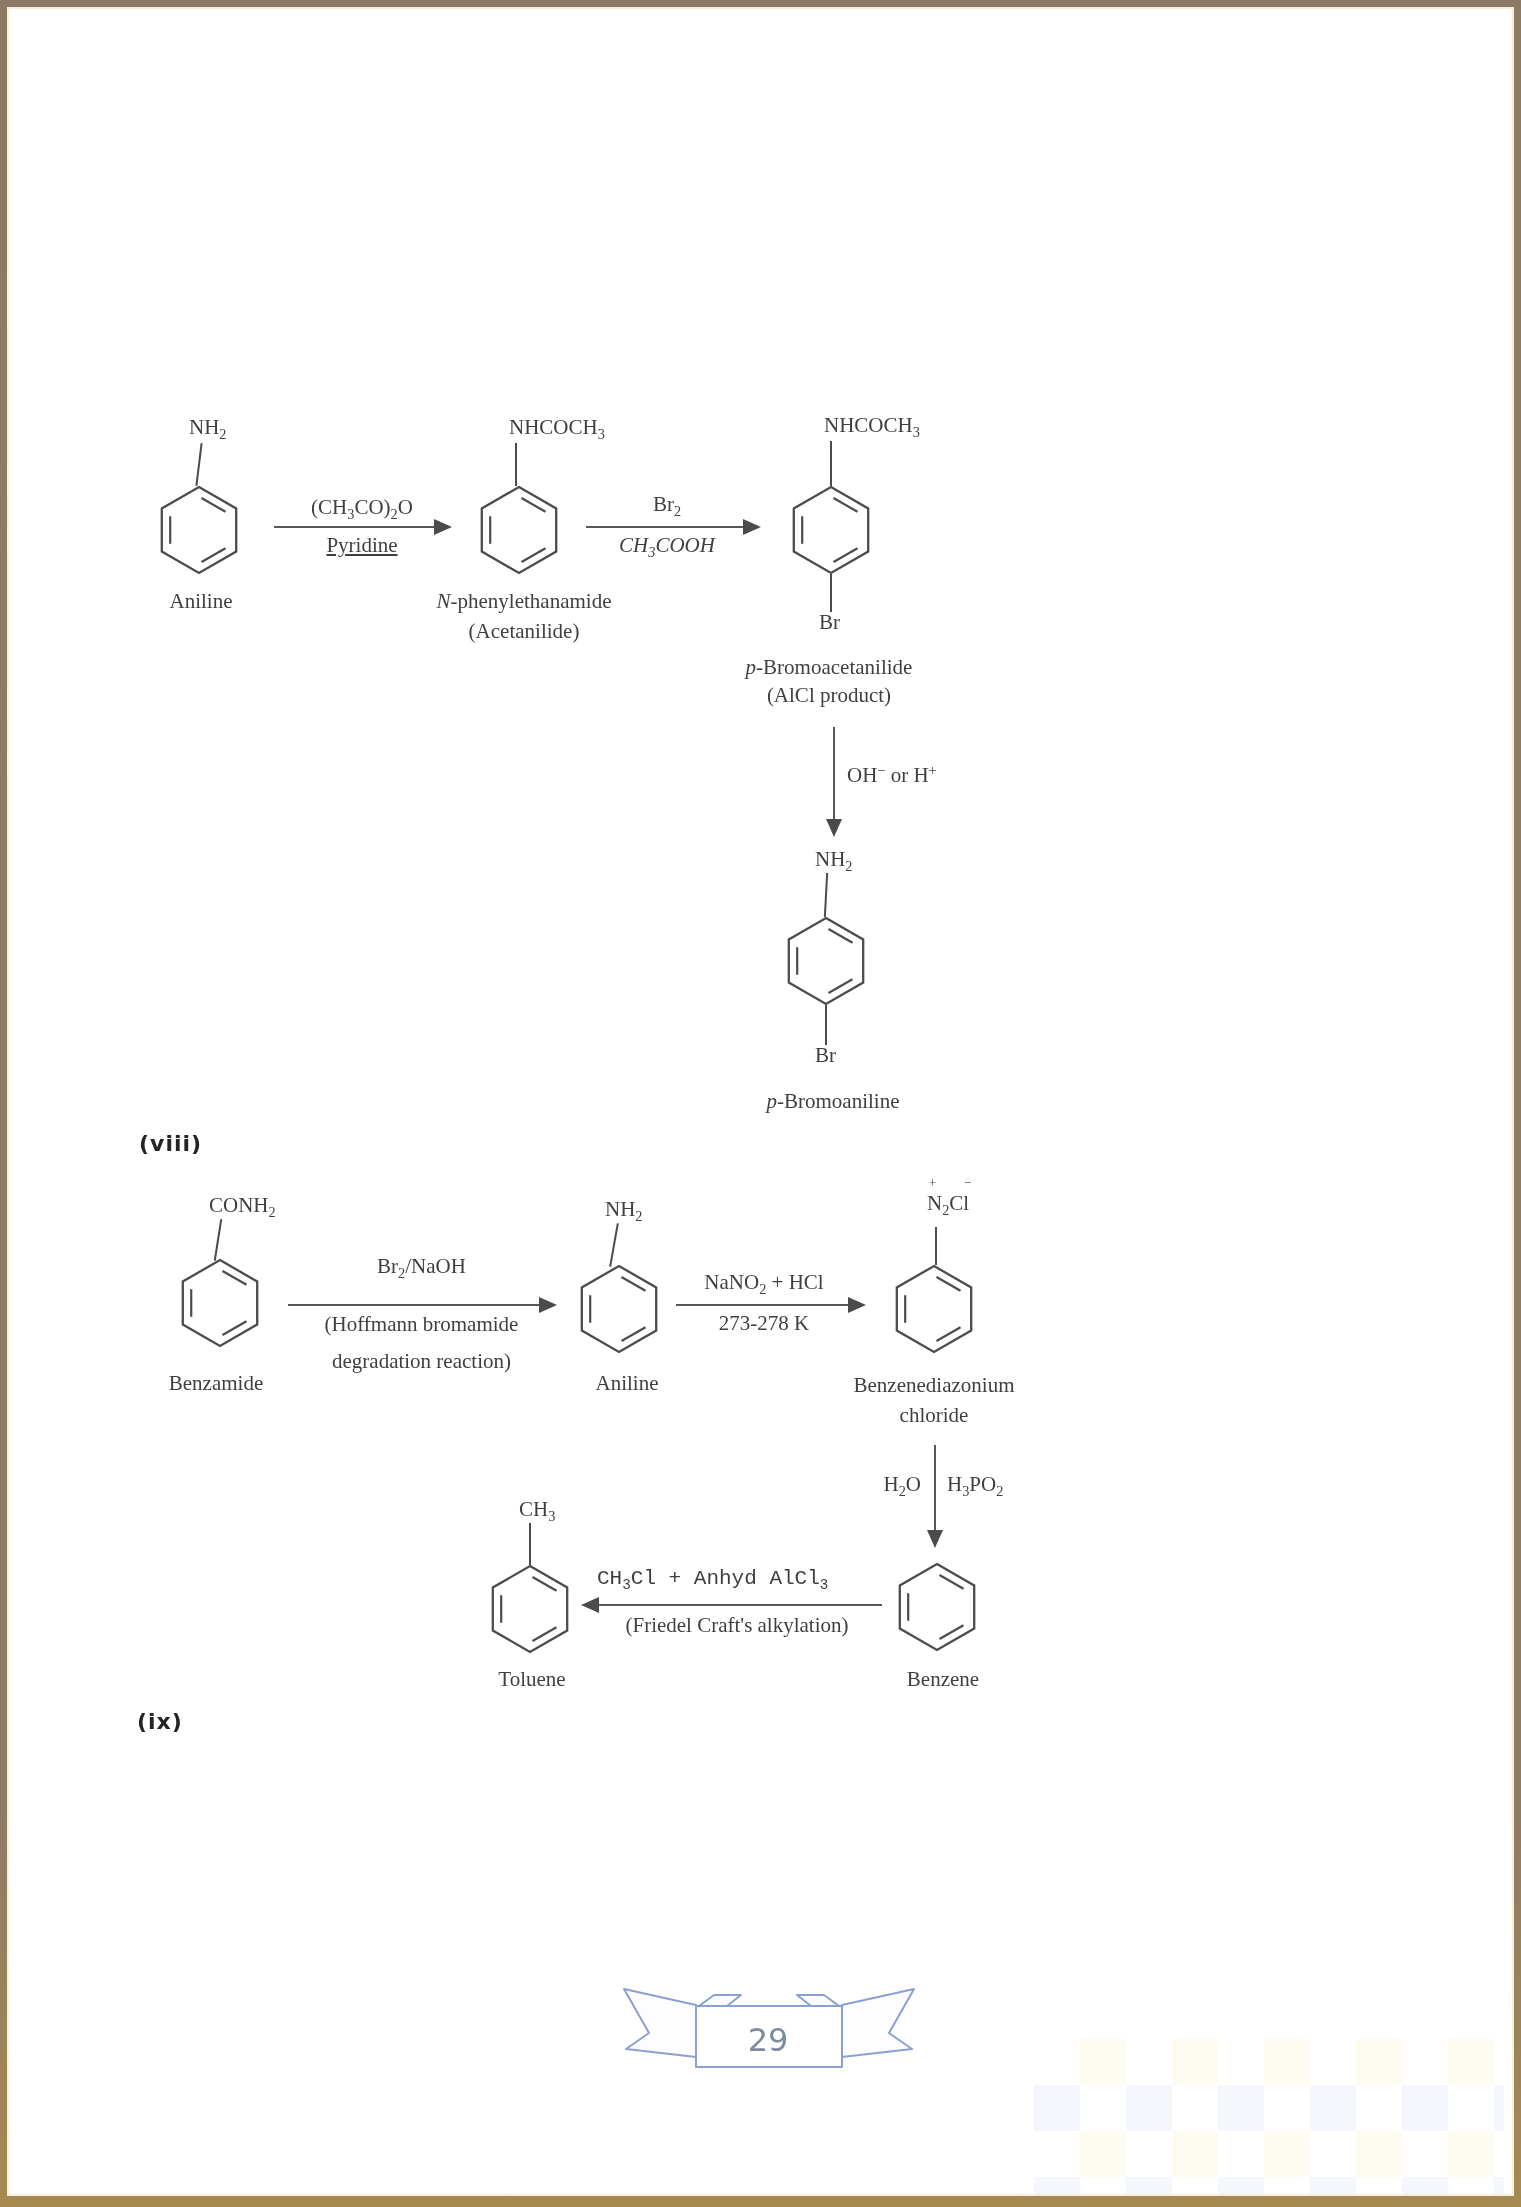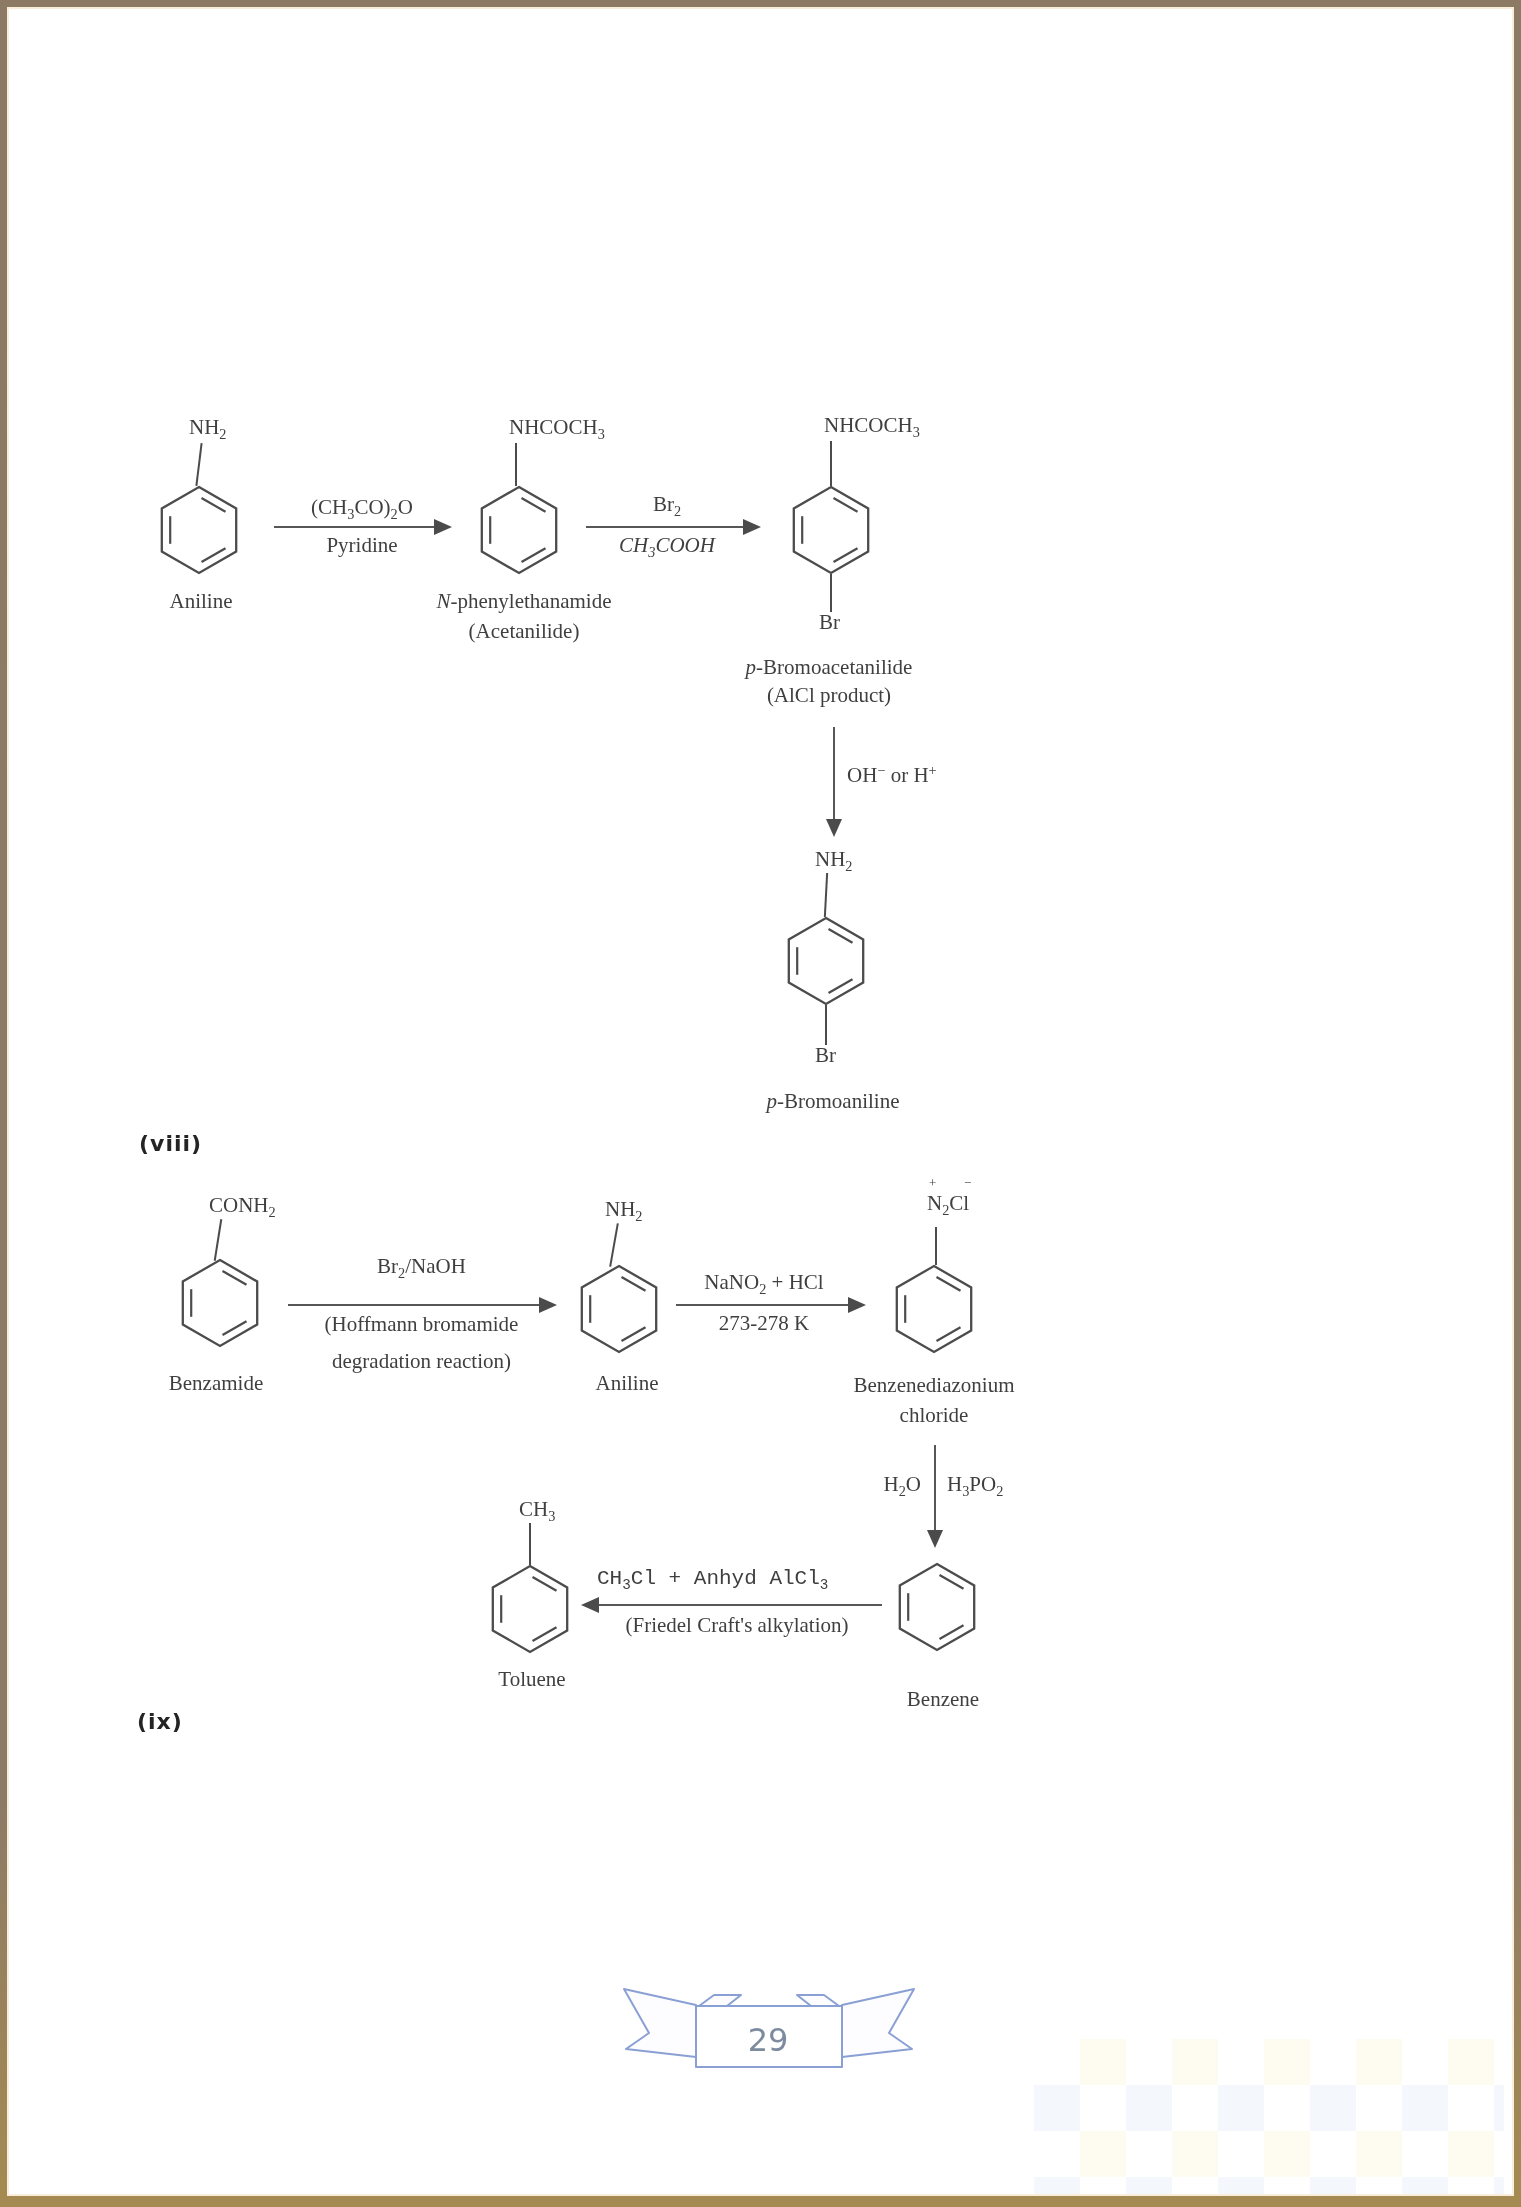--- a/index.html
+++ b/index.html
@@ -61,21 +61,21 @@
             <line x1="42.5" y1="14" x2="66.5" y2="27.8"></line>
             <line x1="66.5" y1="64.2" x2="42.5" y2="78"></line>
             <line x1="11.2" y1="59.8" x2="11.2" y2="32.2"></line>
           </g>
         </svg></div>
     <div class="name" style="left:92px;top:580px;width:200px;">Aniline</div>
 
     <div class="chem" style="left:263px;top:486px;width:180px;text-align:center;">(CH<sub>3</sub>CO)<sub>2</sub>O</div>
     <div class="shaft-h" style="left:265px;top:517px;width:160px;"></div>
     <div class="ah-right" style="left:425px;top:510px;"></div>
-    <div class="chem" style="left:263px;top:524px;width:180px;text-align:center;">Pyridine</div>
+    <div class="chem" style="left:263px;top:524px;width:180px;text-align:center;text-decoration:underline;">Pyridine</div>
 
     <div class="chem" style="left:500px;top:406px;">NHCOCH<sub>3</sub></div>
     <div class="bond" style="left:506px;top:434px;height:43px;"></div>
     <div class="ring" style="left:470px;top:475px;"><svg width="80" height="92" viewBox="0 0 80 92">
           <polygon points="40,3 77.2,24.5 77.2,67.5 40,89 2.8,67.5 2.8,24.5" fill="none" stroke="#4c4c4c" stroke-width="2.3"></polygon>
           <g stroke="#4c4c4c" stroke-width="2.2">
             <line x1="42.5" y1="14" x2="66.5" y2="27.8"></line>
             <line x1="66.5" y1="64.2" x2="42.5" y2="78"></line>
             <line x1="11.2" y1="59.8" x2="11.2" y2="32.2"></line>
           </g>
@@ -180,21 +180,21 @@
     <div class="chem" style="left:938px;top:1463px;">H<sub>3</sub>PO<sub>2</sub></div>
 
     <div class="ring" style="left:888px;top:1552px;"><svg width="80" height="92" viewBox="0 0 80 92">
           <polygon points="40,3 77.2,24.5 77.2,67.5 40,89 2.8,67.5 2.8,24.5" fill="none" stroke="#4c4c4c" stroke-width="2.3"></polygon>
           <g stroke="#4c4c4c" stroke-width="2.2">
             <line x1="42.5" y1="14" x2="66.5" y2="27.8"></line>
             <line x1="66.5" y1="64.2" x2="42.5" y2="78"></line>
             <line x1="11.2" y1="59.8" x2="11.2" y2="32.2"></line>
           </g>
         </svg></div>
-    <div class="name" style="left:834px;top:1658px;width:200px;margin-top:20px;">Benzene</div>
+    <div class="name" style="left:834px;top:1658px;width:200px;">Benzene</div>
 
     <div class="chem" style="left:588px;top:1558px;width:280px;text-align:left;font-family:Liberation Mono, monospace;">CH<sub>3</sub>Cl + Anhyd AlCl<sub>3</sub></div>
     <div class="shaft-h" style="left:589px;top:1595px;width:284px;"></div>
     <div class="ah-left" style="left:572px;top:1588px;"></div>
     <div class="chem" style="left:588px;top:1604px;width:280px;text-align:center;">(Friedel Craft's alkylation)</div>
 
     <div class="chem" style="left:510px;top:1488px;">CH<sub>3</sub></div>
     <div class="bond" style="left:520px;top:1514px;height:42px;"></div>
     <div class="ring" style="left:481px;top:1554px;"><svg width="80" height="92" viewBox="0 0 80 92">
           <polygon points="40,3 77.2,24.5 77.2,67.5 40,89 2.8,67.5 2.8,24.5" fill="none" stroke="#4c4c4c" stroke-width="2.3"></polygon>

